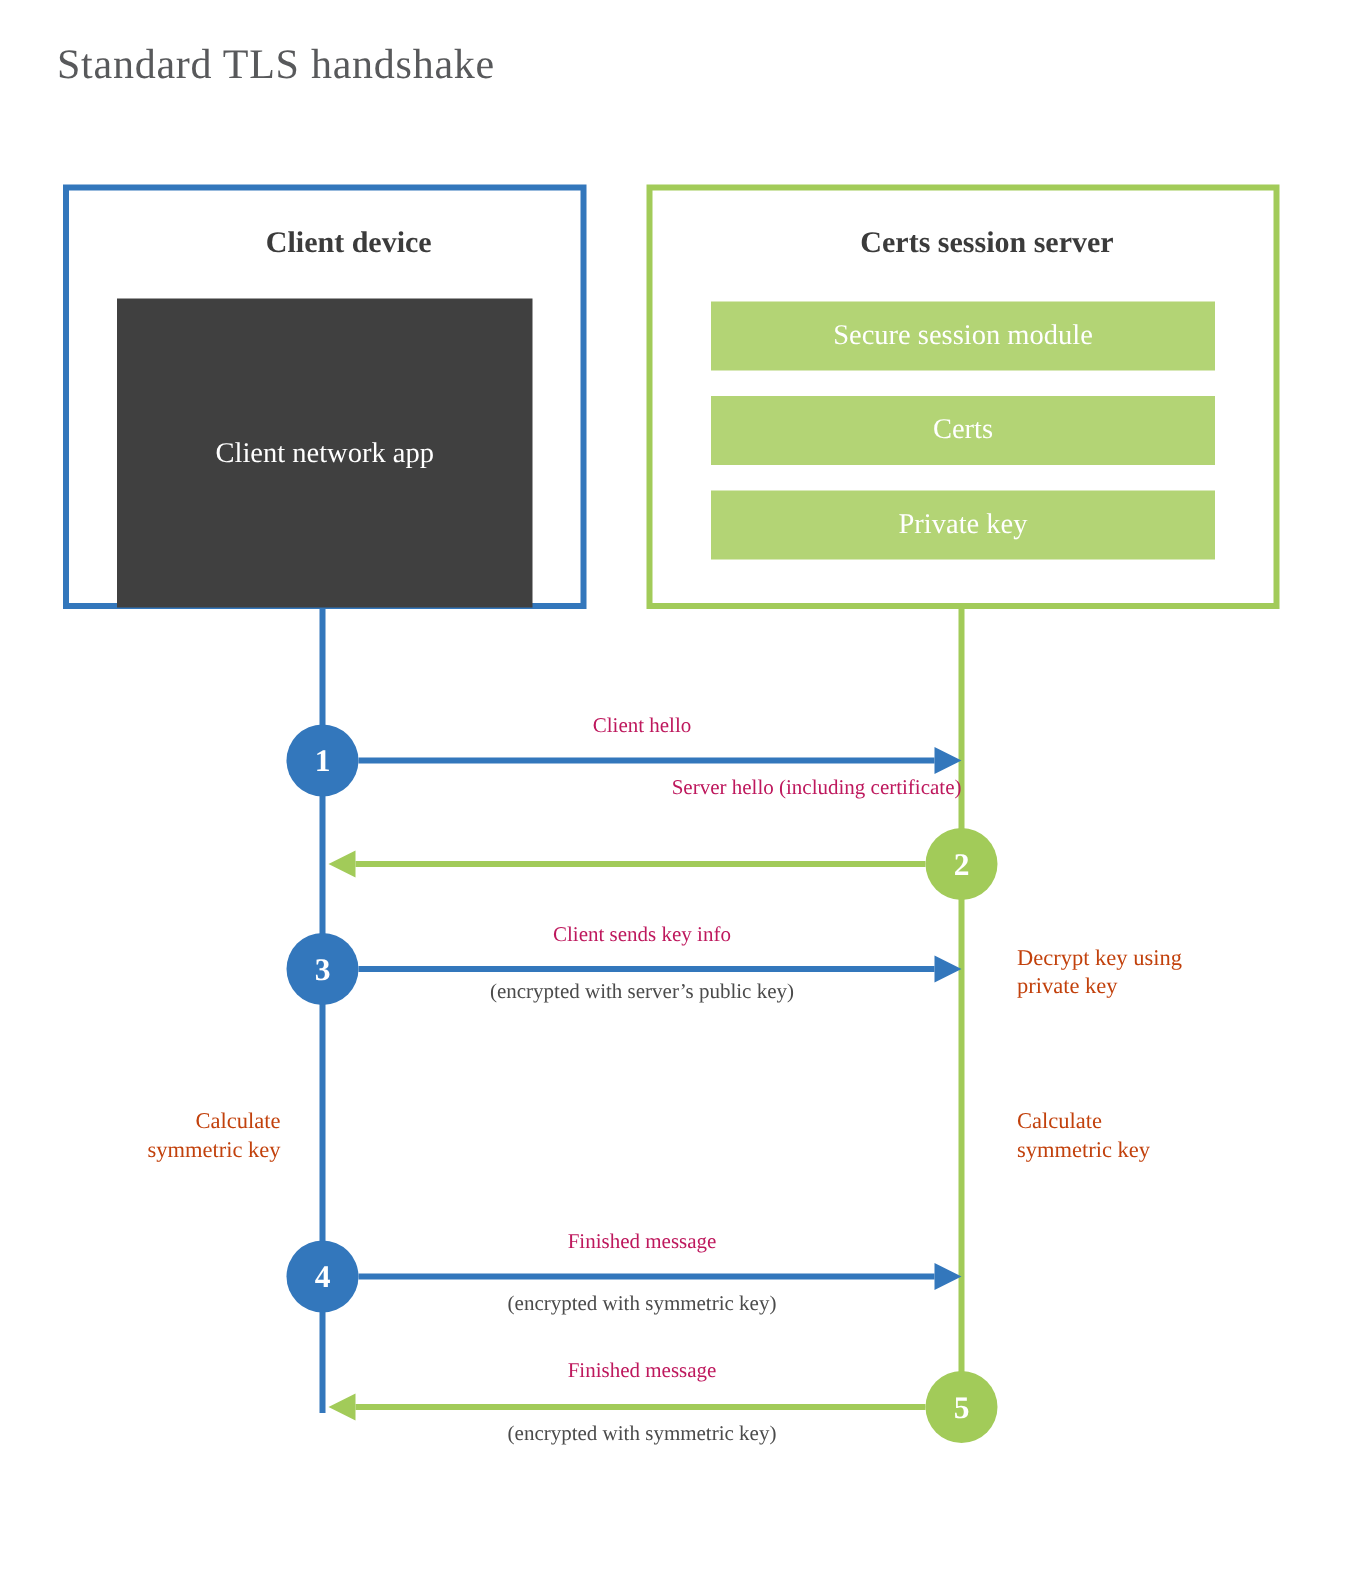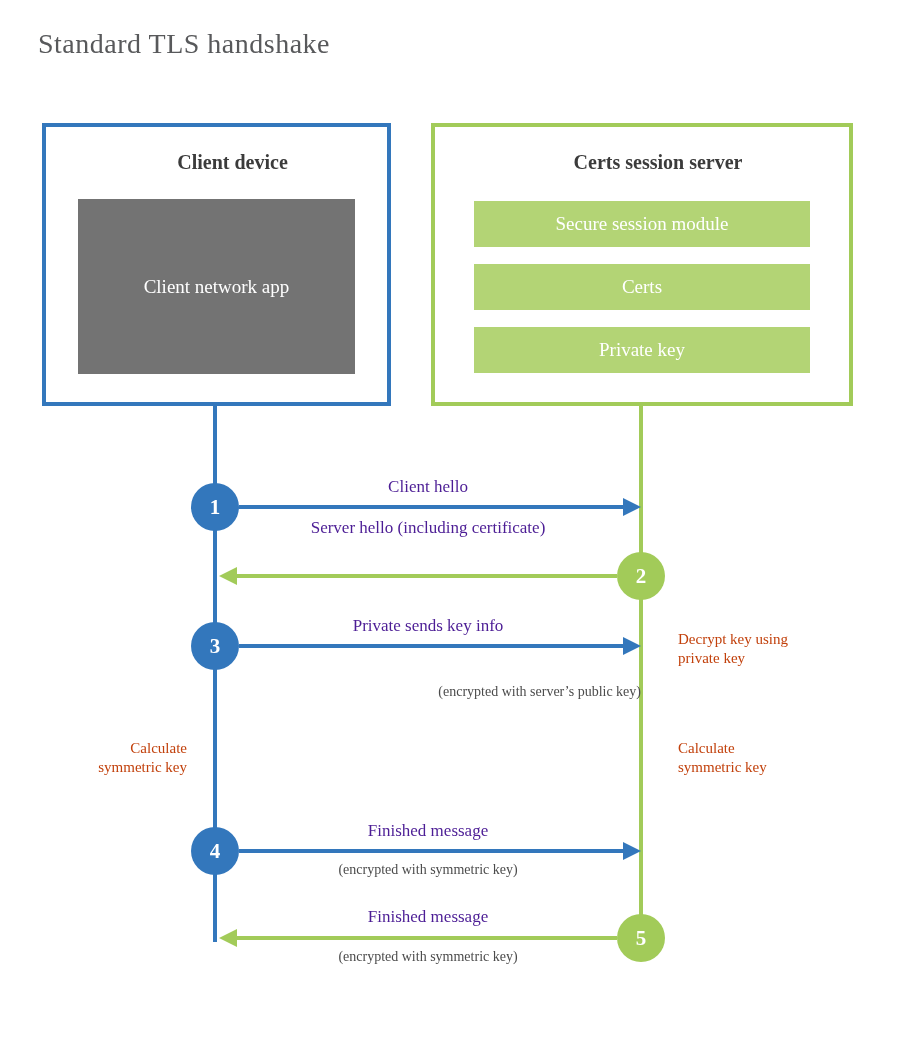--- a/index.html
+++ b/index.html
@@ -10,22 +10,22 @@
   .title {
     position:absolute; left:38px; top:28px;
     font-size:28px; font-weight:300; color:#58595b; letter-spacing:0.5px;
   }
   
   .box { position:absolute; top:123px; height:283px; box-sizing:border-box; background:#fff; }
   .client-box { left:42px;  width:349px; border:4px solid #3377bc; }
   .server-box { left:431px; width:422px; border:4px solid #a2cb59; }
   .box-title { margin-top:24px; text-align:center; font-size:20px; font-weight:bold; color:#3b3b3b;padding-left:32px; }
   .client-app {
-    position:absolute; left:78px; top:199px; width:277px; height:175px;
-    background:#737373; color:#ffffff; font-size:19px;
+    position:absolute; left:78px; top:199px; width:277px; height:206px;
+    background:#404040; color:#ffffff; font-size:19px;
     display:flex; align-items:center; justify-content:center; text-align:center;
   }
   .client-app span { display:block; width:190px; line-height:27px; }
   .server-bar {
     position:absolute; left:474px; width:336px; height:46px;
     background:#b3d475; color:#ffffff; font-size:19px;
     display:flex; align-items:center; justify-content:center;
   }
   .bar1 { top:201px; } .bar2 { top:264px; } .bar3 { top:327px; }
   
@@ -58,28 +58,28 @@
   .head-right { border-left:18px solid #3377bc; }
   .head-left  { border-right:18px solid #a2cb59; }
   .h1 { left:623px; top:498px; }
   .h2 { left:219px; top:567px; }
   .h3 { left:623px; top:637px; }
   .h4 { left:623px; top:842px; }
   .h5 { left:219px; top:929px; }
   
   .msg-label {
     position:absolute; left:215px; width:426px; text-align:center;
-    font-size:17px; color:#4c1d95;
+    font-size:14px; color:#be185d;
   }
-  .l1 { top:477px; } .l2 { top:518px; } .l3 { top:616px; } .l4 { top:821px; } .l5 { top:907px; }
+  .l1 { top:477px; } .l2 { top:518px;text-align:right; } .l3 { top:616px; } .l4 { top:821px; } .l5 { top:907px; }
   .msg-sublabel {
     position:absolute; left:215px; width:426px; text-align:center;
     font-size:14px; color:#4b4b4b;
   }
-  .s3 { top:684px;text-align:right; } .s4 { top:862px; } .s5 { top:949px; }
+  .s3 { top:654px; } .s4 { top:862px; } .s5 { top:949px; }
   
   .annotation {
     position:absolute; font-size:15px; line-height:19px; color:#c2410c; white-space:pre-line;
   }
   .ann-decrypt    { left:678px; top:630px; }
   .ann-calc-right { left:678px; top:739px; }
   .ann-calc-left  { left:40px;  top:739px; width:147px; text-align:right; }
 </style>
 </head>
 <body>
@@ -108,21 +108,21 @@
   <div class="msg-label l1">Client hello</div>
   <div class="arrow-bar blue-bar a1"></div>
   <div class="arrow-head head-right h1"></div>
   <div class="step-circle blue-bg c1">1</div>
 
   <div class="msg-label l2">Server hello (including certificate)</div>
   <div class="arrow-bar green-bar a2"></div>
   <div class="arrow-head head-left h2"></div>
   <div class="step-circle green-bg c2">2</div>
 
-  <div class="msg-label l3">Private sends key info</div>
+  <div class="msg-label l3">Client sends key info</div>
   <div class="arrow-bar blue-bar a3"></div>
   <div class="arrow-head head-right h3"></div>
   <div class="msg-sublabel s3">(encrypted with server’s public key)</div>
   <div class="step-circle blue-bg c3">3</div>
 
   <div class="annotation ann-decrypt">Decrypt key using
 private key</div>
   <div class="annotation ann-calc-left">Calculate
 symmetric key</div>
   <div class="annotation ann-calc-right">Calculate

